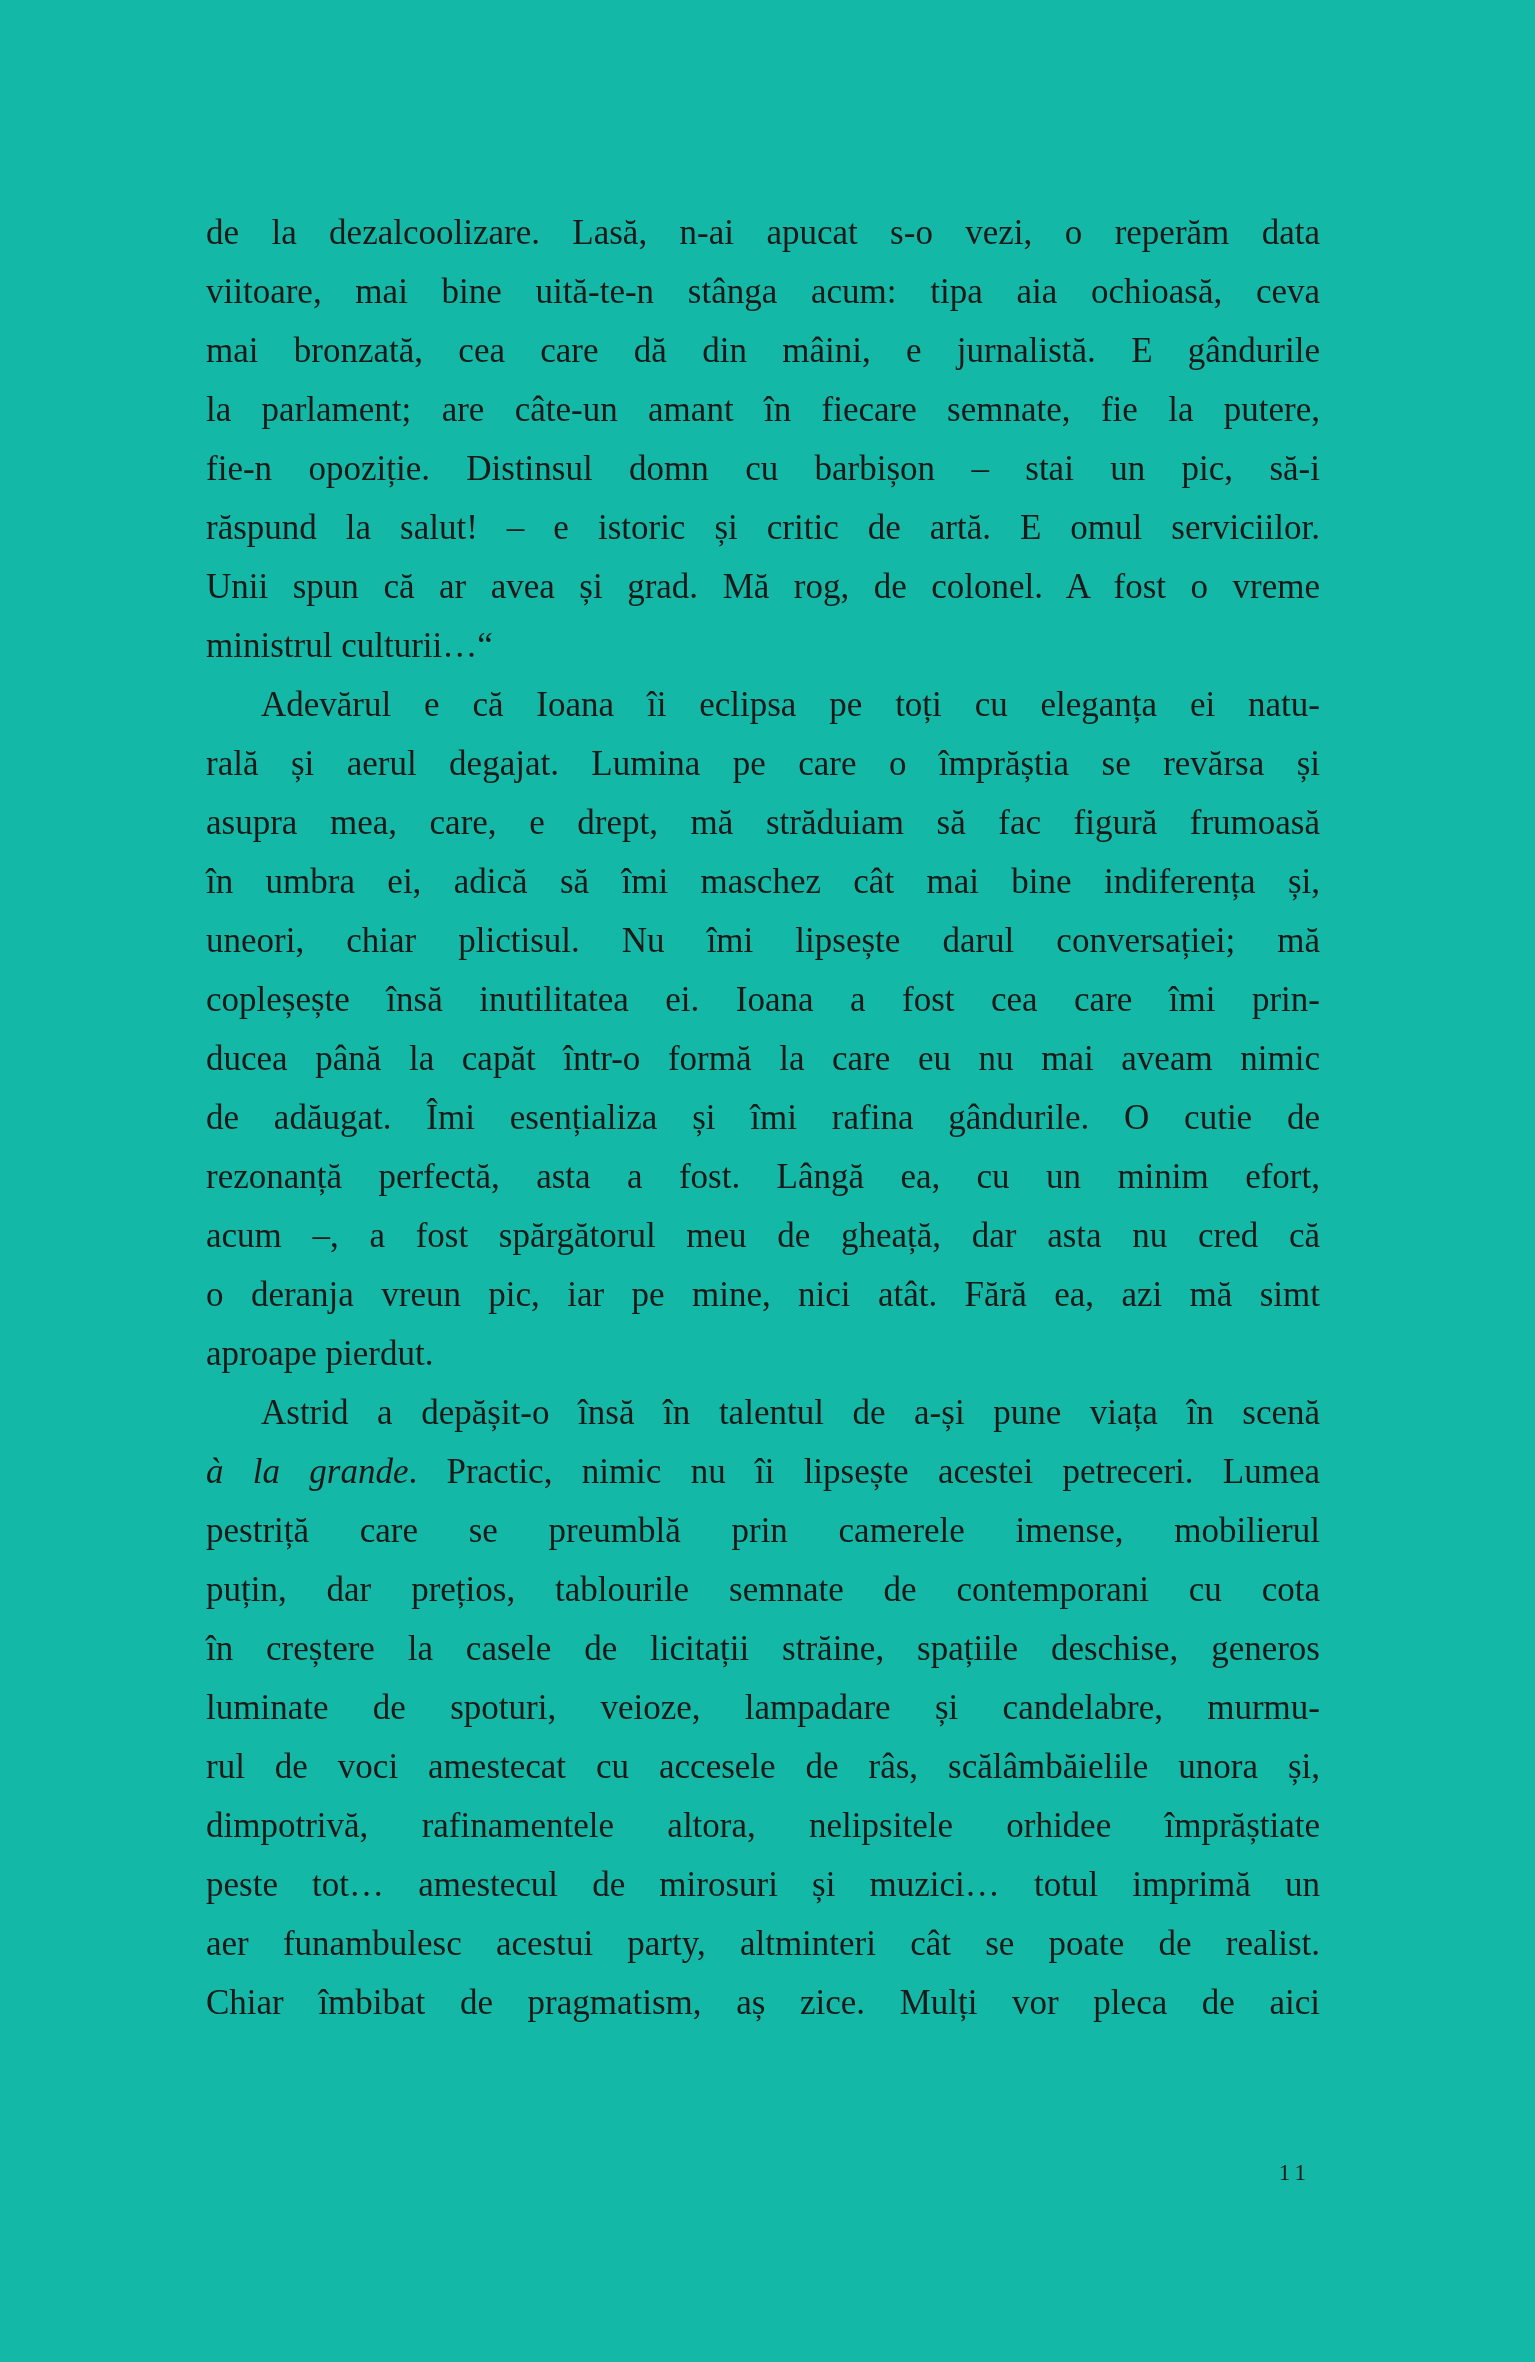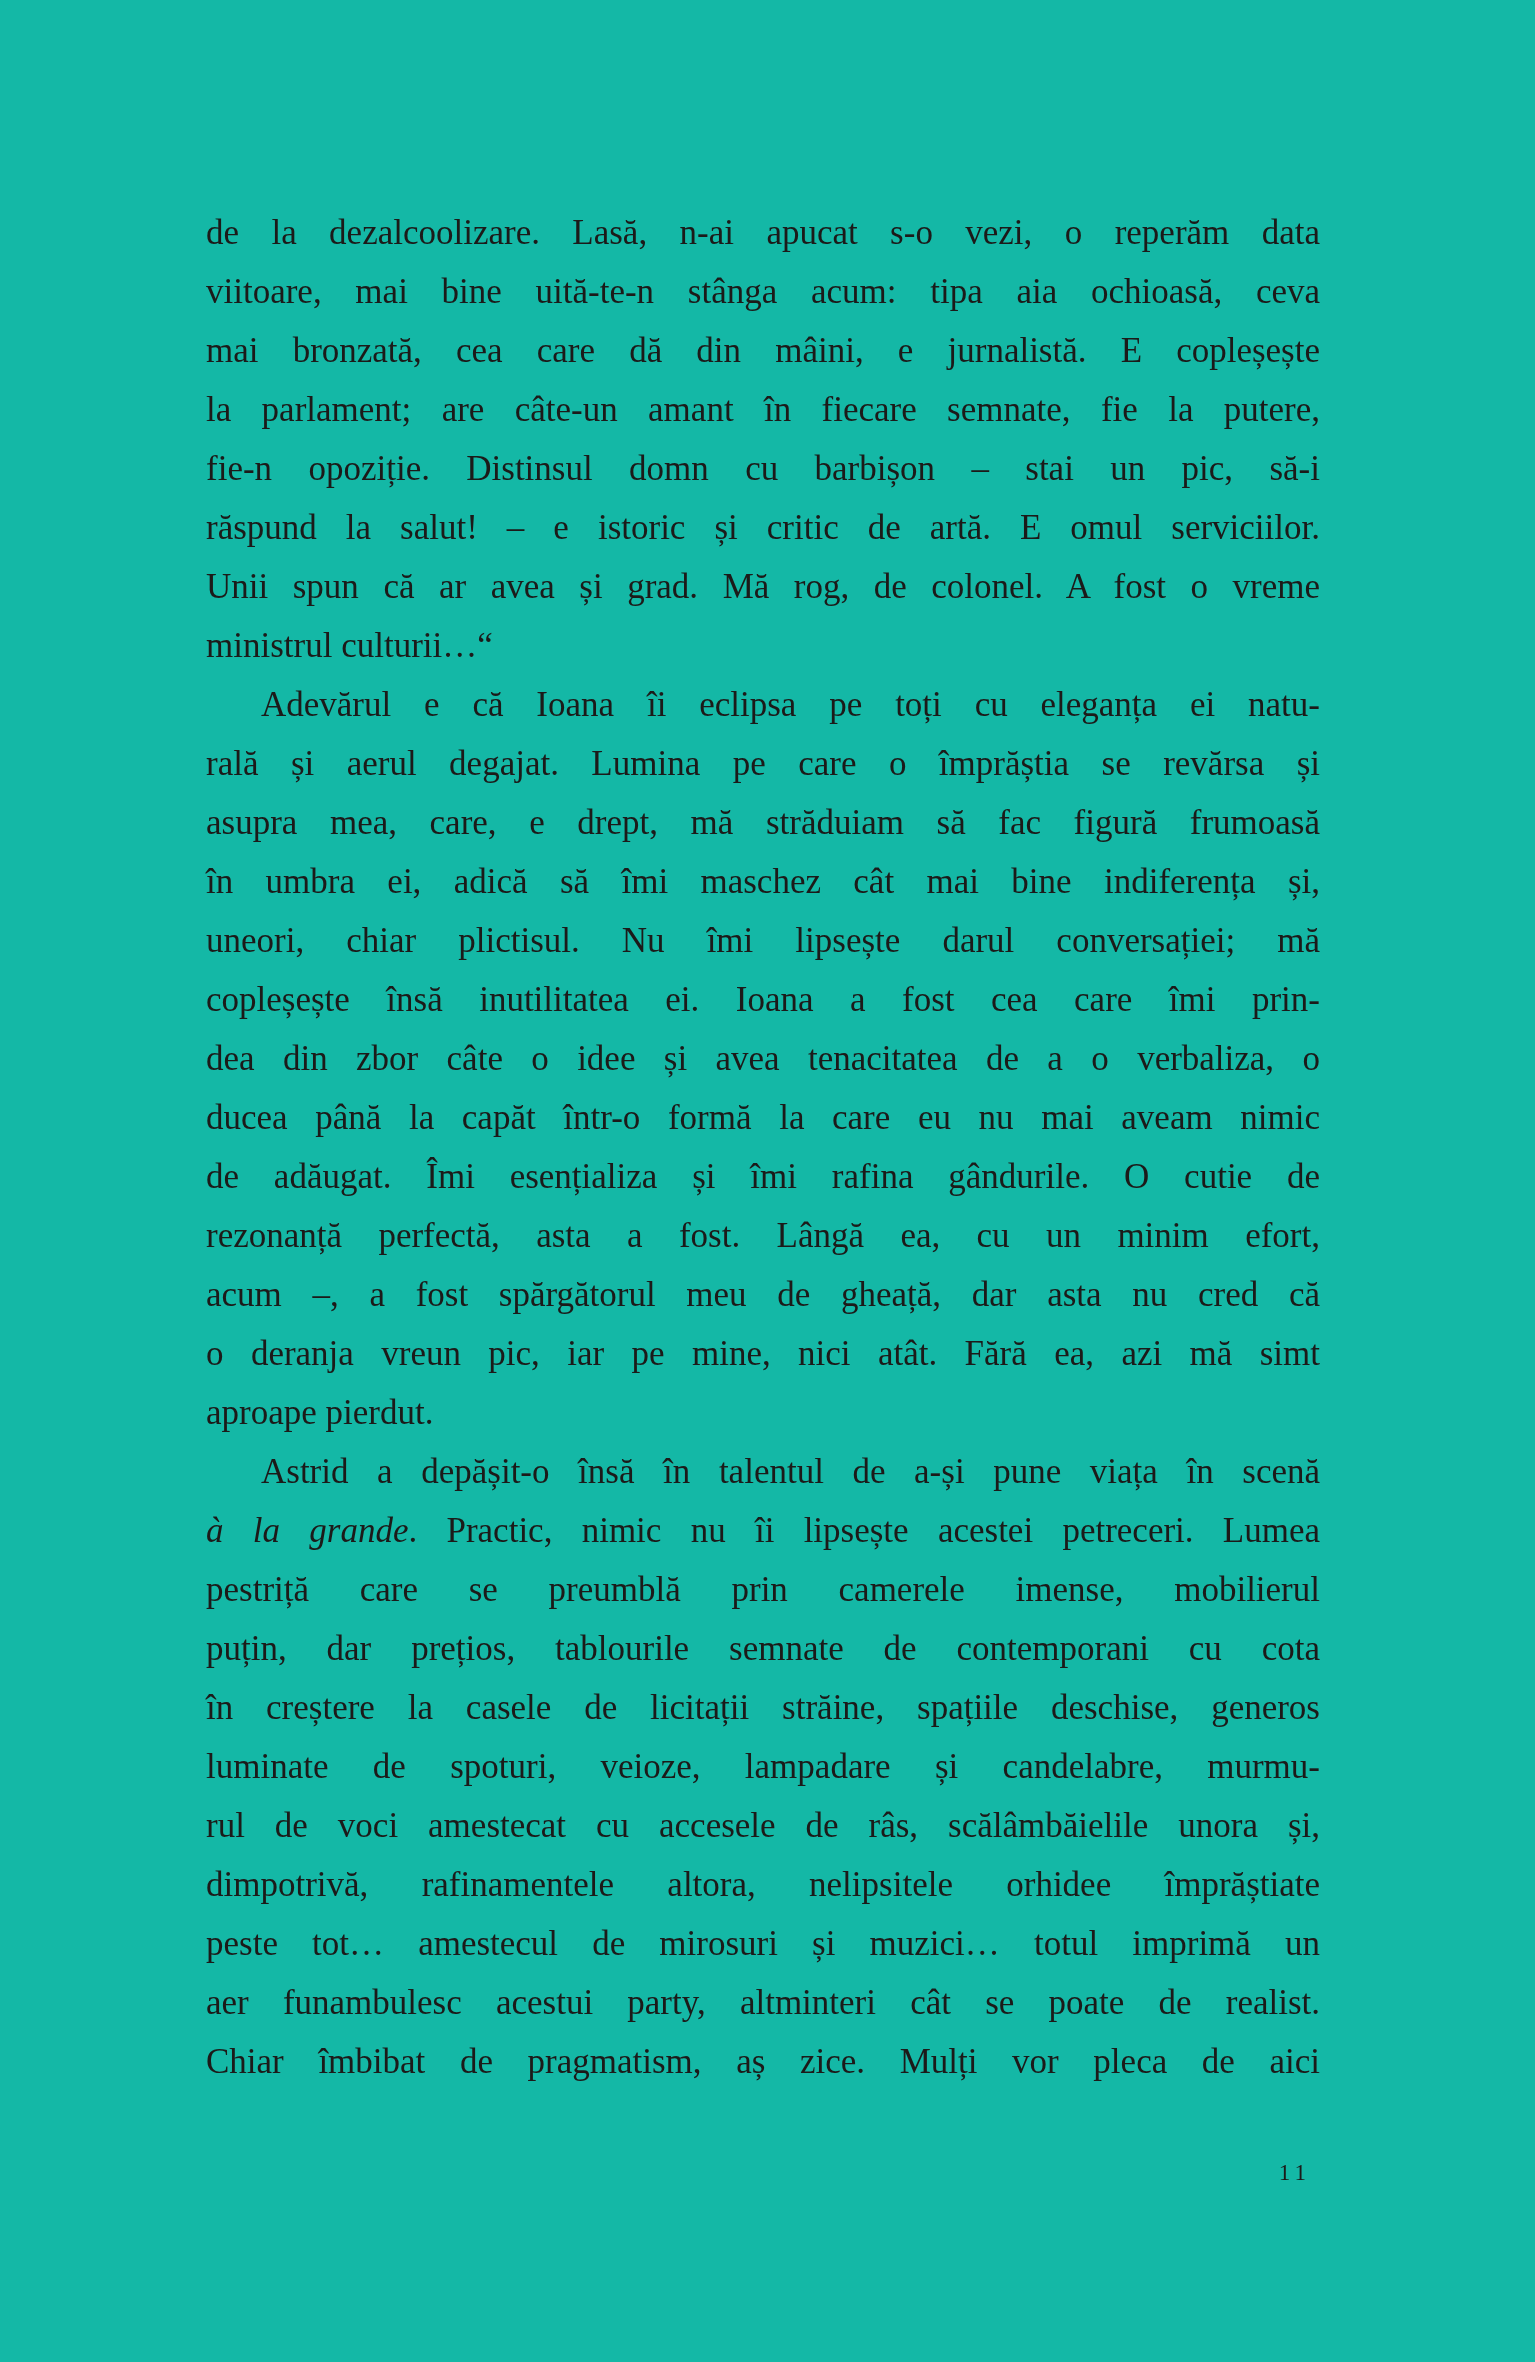--- a/index.html
+++ b/index.html
@@ -49,33 +49,32 @@
     font-family: Liberation Serif, serif;
   }
 </style>
 </head>
 <body>
 
 <div class="page">
   <div class="text-block" id="text-block">
       <div class="line"><span>de la dezalcoolizare. Lasă, n-ai apucat s-o vezi, o reperăm data</span></div>
       <div class="line"><span>viitoare, mai bine uită-te-n stânga acum: tipa aia ochioasă, ceva</span></div>
-      <div class="line"><span>mai bronzată, cea care dă din mâini, e jurnalistă. E copleșește</span></div>
+      <div class="line"><span>mai bronzată, cea care dă din mâini, e jurnalistă. E gândurile</span></div>
       <div class="line"><span>la parlament; are câte-un amant în fiecare semnate, fie la putere,</span></div>
       <div class="line"><span>fie-n opoziție. Distinsul domn cu barbișon – stai un pic, să-i</span></div>
       <div class="line"><span>răspund la salut! – e istoric și critic de artă. E omul serviciilor.</span></div>
       <div class="line"><span>Unii spun că ar avea și grad. Mă rog, de colonel. A fost o vreme</span></div>
       <div class="line para-end"><span>ministrul culturii…“</span></div>
       <div class="line indent"><span>Adevărul e că Ioana îi eclipsa pe toți cu eleganța ei natu-</span></div>
       <div class="line"><span>rală și aerul degajat. Lumina pe care o împrăștia se revărsa și</span></div>
       <div class="line"><span>asupra mea, care, e drept, mă străduiam să fac figură frumoasă</span></div>
       <div class="line"><span>în umbra ei, adică să îmi maschez cât mai bine indiferența și,</span></div>
       <div class="line"><span>uneori, chiar plictisul. Nu îmi lipsește darul conversației; mă</span></div>
       <div class="line"><span>copleșește însă inutilitatea ei. Ioana a fost cea care îmi prin-</span></div>
-      <div class="line"><span>dea din zbor câte o idee și avea tenacitatea de a o verbaliza, o</span></div>
       <div class="line"><span>ducea până la capăt într-o formă la care eu nu mai aveam nimic</span></div>
       <div class="line"><span>de adăugat. Îmi esențializa și îmi rafina gândurile. O cutie de</span></div>
       <div class="line"><span>rezonanță perfectă, asta a fost. Lângă ea, cu un minim efort,</span></div>
       <div class="line"><span>acum –, a fost spărgătorul meu de gheață, dar asta nu cred că</span></div>
       <div class="line"><span>o deranja vreun pic, iar pe mine, nici atât. Fără ea, azi mă simt</span></div>
       <div class="line para-end"><span>aproape pierdut.</span></div>
       <div class="line indent"><span>Astrid a depășit-o însă în talentul de a-și pune viața în scenă</span></div>
       <div class="line"><i>à la grande</i><span>. Practic, nimic nu îi lipsește acestei petreceri. Lumea</span></div>
       <div class="line"><span>pestriță care se preumblă prin camerele imense, mobilierul</span></div>
       <div class="line"><span>puțin, dar prețios, tablourile semnate de contemporani cu cota</span></div>

